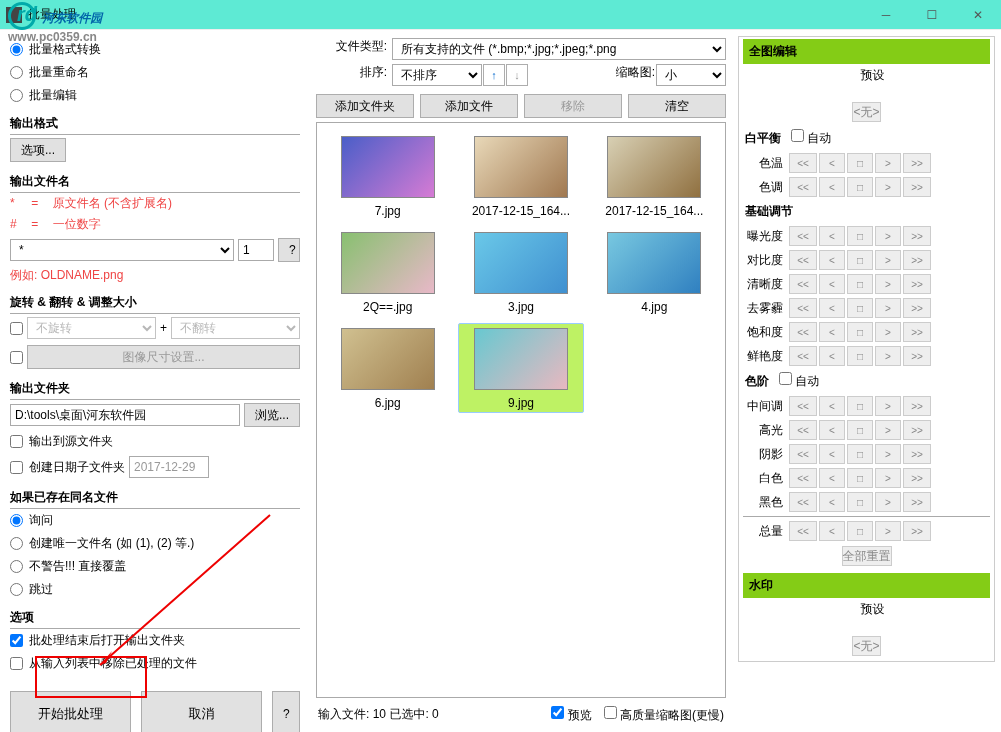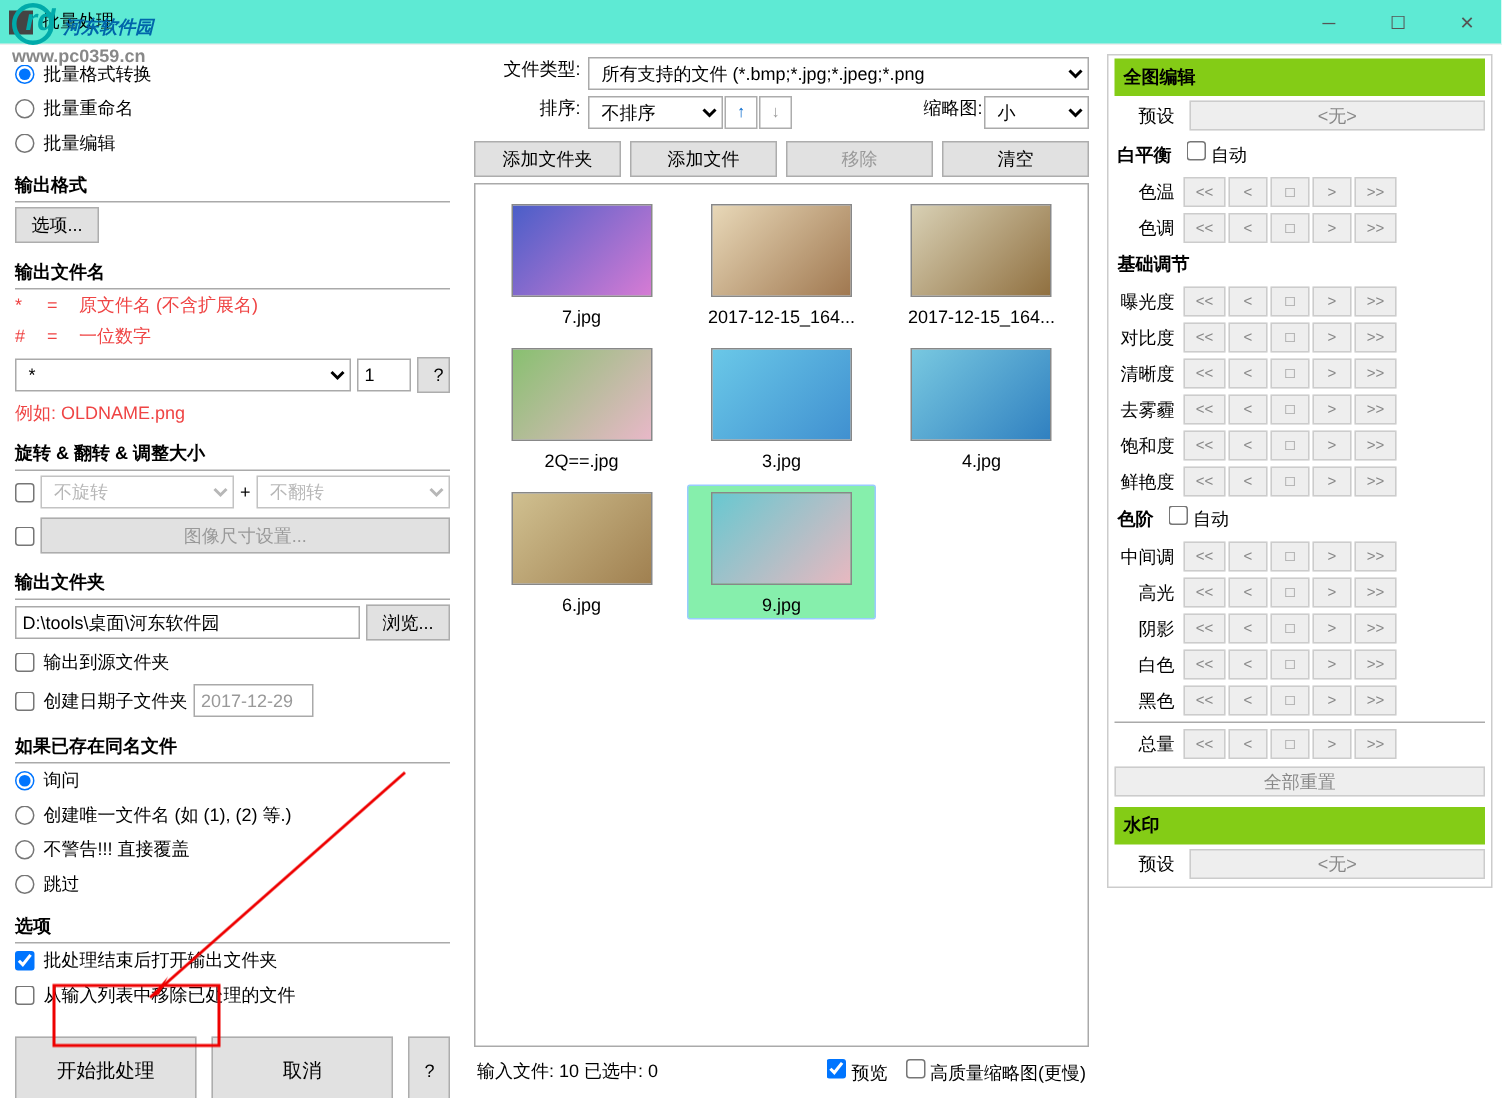--- a/index.html
+++ b/index.html
@@ -27,31 +27,31 @@
 .small-label { width: 18px; display: inline-block; }
 .bottom-btns { display: flex; gap: 10px; margin-top: 16px; align-items: center; }
 .big-btn { flex: 1; height: 46px; border: 1px solid #adadad; background: #e1e1e1; font-size: 13px; cursor: pointer; }
 .label-col { width: 60px; text-align: right; padding-right: 4px; }
 .mid-top-row { display: flex; gap: 1px; margin-bottom: 4px; margin-left: 15px; }
 .mid-btn-row { display: flex; gap: 6px; margin: 4px 0; }
 .mid-btn-row .btn { flex: 1; }
 .spin-btn { width: 22px; height: 22px; border: 1px solid #adadad; background: #fff; display: flex; align-items: center; justify-content: center; color: #06c; font-size: 11px; }
 .thumb-area { flex: 1; border: 1px solid #aaa; overflow-y: auto; padding: 8px; display: grid; grid-template-columns: repeat(3, 1fr); gap: 6px 8px; align-content: start; }
 .thumb-item { text-align: center; padding: 4px 2px 2px 2px; border: 1px solid transparent; border-radius: 2px; }
-.thumb-item.selected { background: #86efac; border: 1px solid #99ccff; }
+.thumb-item.selected { background: #bef264; border: 1px solid #99ccff; }
 .thumb-img { width: 94px; height: 62px; border: 1px solid #888; display: flex; align-items: center; justify-content: center; margin: 0 auto 6px auto; overflow: hidden; }
 .thumb-label { font-size: 12px; white-space: nowrap; overflow: hidden; text-overflow: ellipsis; }
 .mid-status { display: flex; align-items: flex-start; gap: 12px; padding: 4px 2px 0 2px; margin-top: 4px; }
 .right-header { background: #84cc16; font-weight: bold; padding: 4px 6px; }
 .right-sub { font-weight: bold; padding: 4px 2px; }
 .adj-row { display: flex; align-items: center; gap: 2px; padding: 2px 0; }
 .adj-label { width: 44px; text-align: right; padding-right: 4px; }
 .adj-btn { width: 28px; height: 20px; border: 1px solid #ccc; background: #eee; color: #888; font-size: 10px; display: flex; align-items: center; justify-content: center; }
 .adj-btn.mid { width: 26px; }
-.preset-row { display: flex; align-items: center; gap: 6px; padding: 3px 0; }
+.preset-row { display: flex; align-items: center; gap: 18px; padding: 3px 0; flex-direction: column; }
 .preset-val { flex: 1; border: 1px solid #ccc; background: #eee; color: #888; text-align: center; height: 20px; line-height: 18px; }
 .right-box { border: 1px solid #ccc; padding: 2px 4px; }
 .arrow-annotation { position: absolute; pointer-events: none; z-index: 50; }
 .disabled { color: #999; }
 hr.sep { border: none; border-top: 1px solid #aaa; margin: 2px 0; }
 </style>
 </head>
 <body>
 
 <div class="titlebar">

